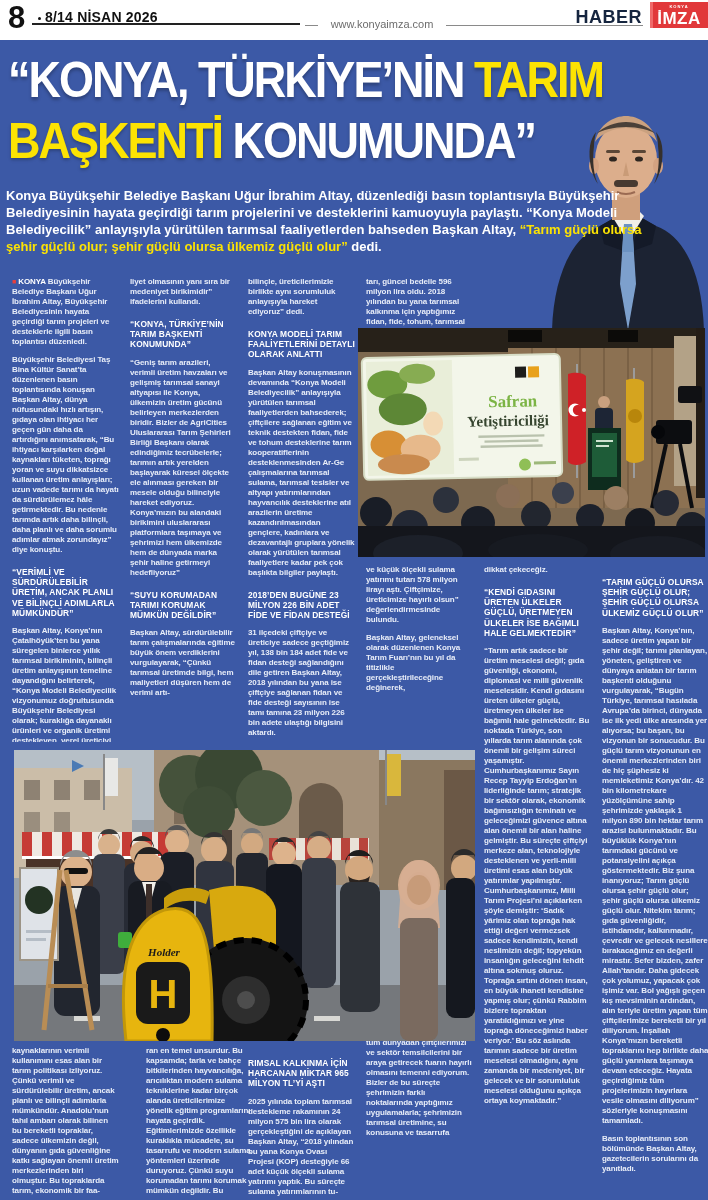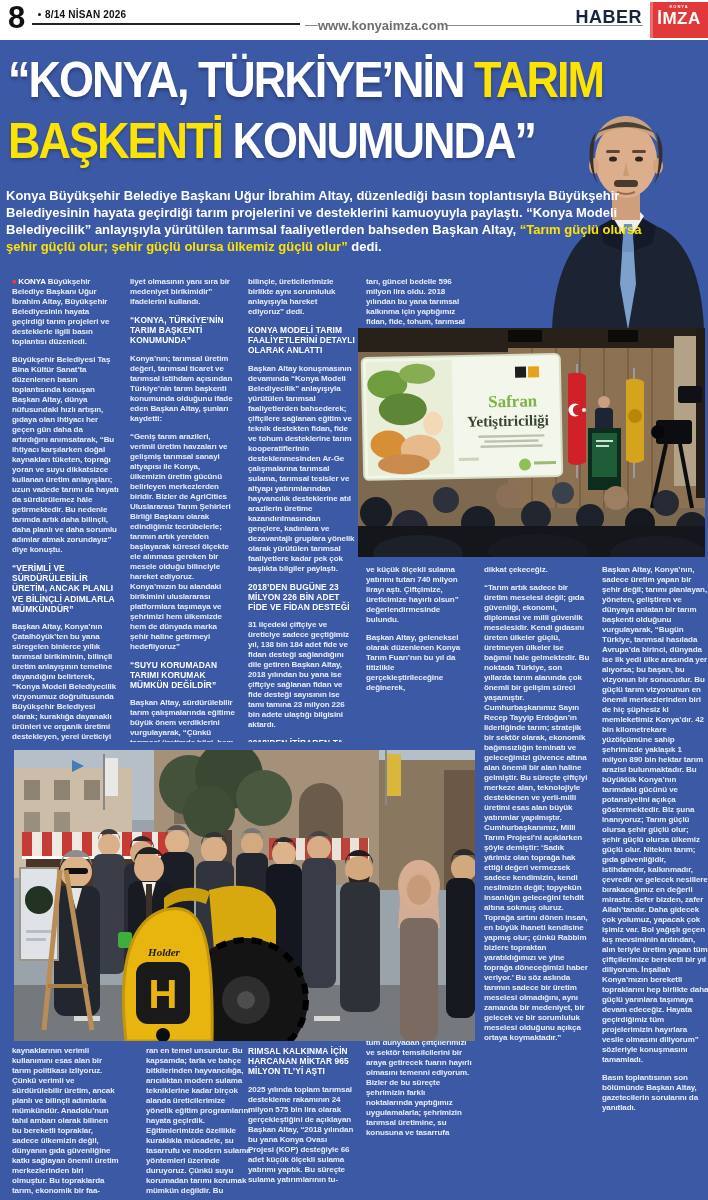--- a/index.html
+++ b/index.html
@@ -1,43 +1,43 @@
 <!DOCTYPE html>
 <html lang="tr"><head>
 <meta charset="utf-8">
 <style>
   html,body{margin:0;padding:0;background:#999;}
   .sheet{position:relative;width:708px;height:1200px;background:#ffffff;overflow:hidden;
          font-family:"Liberation Sans",sans-serif;margin:0 auto;}
   
   .topbar{position:absolute;left:0;top:0;width:708px;height:40px;background:#fff;z-index:5;}
   .pagenum{position:absolute;left:8px;top:0px;font-size:31px;font-weight:bold;color:#111;letter-spacing:-1px;}
-  .date-wrap{position:absolute;left:38px;top:9px;font-size:10px;font-weight:bold;color:#111;letter-spacing:.2px;}
+  .date-wrap{position:absolute;left:38px;top:9px;font-size:14px;font-weight:bold;color:#111;letter-spacing:.2px;}
   .date-dot{display:inline-block;width:3px;height:3px;background:#111;border-radius:50%;margin:0 4px 2px 0;}
   .rule-a{position:absolute;left:32px;top:23px;width:268px;height:2px;background:#222;}
   .rule-b{position:absolute;left:305px;top:25px;width:338px;height:1px;background:#8a8a8a;}
-  .website{position:absolute;left:318px;top:18px;width:128px;background:#fff;
-           font-size:13px;color:#6d6d6d;font-weight:bold;}
+  .website{position:absolute;left:318px;top:18px;width:128px;text-align:center;background:#fff;
+           font-size:11px;color:#6d6d6d;font-weight:normal;}
   .section{position:absolute;right:66px;top:7px;font-size:18px;font-weight:bold;color:#15253f;letter-spacing:.5px;}
-  .brandbox{position:absolute;right:0;top:2px;width:58px;height:36px;
+  .brandbox{position:absolute;right:0;top:2px;width:58px;height:26px;
             background:linear-gradient(90deg,#ef6a6a 0 3px,#e1383a 3px);color:#fff;text-align:center;}
   .brand-top{display:block;font-size:4px;font-weight:bold;letter-spacing:1px;margin-top:2px;}
   .brand-name{display:block;font-size:17px;font-weight:bold;letter-spacing:.5px;line-height:19px;}
   
   .bluearea{position:absolute;left:0;top:40px;width:708px;height:1160px;background:#3c59a6;}
   .headline{position:absolute;left:8px;top:50px;z-index:3;color:#fff;font-weight:bold;
             font-size:45px;line-height:55px;letter-spacing:-2px;transform:scaleY(1.1);transform-origin:top left;
             text-shadow:0 2px 3px rgba(0,0,0,.25);white-space:nowrap;}
   .yellow{color:#fce303;}
   .standfirst{position:absolute;left:6px;top:174px;width:636px;z-index:3;text-align:left;
               color:#fff;font-weight:bold;font-size:13px;line-height:17px;}
   
   .col{position:absolute;width:107px;overflow:hidden;z-index:1;}
   .col p{margin:0 0 8px;font-size:8px;line-height:10px;font-weight:bold;color:#e8edf8;letter-spacing:-.1px;}
-  .col h4{margin:0 0 8px;font-size:8.4px;line-height:10.2px;font-weight:bold;color:#ffffff;letter-spacing:.1px;}
+  .col h4{margin:12px 0 8px;font-size:8.4px;line-height:10.2px;font-weight:bold;color:#ffffff;letter-spacing:.1px;}
   .lead-bullet{color:#e8403d;font-size:7px;}
   .lead-word{color:#ffffff;}
   
   .photo{position:absolute;overflow:hidden;z-index:2;}
   .photo svg{display:block;width:100%;height:100%;}
   .portrait{left:544px;top:84px;width:164px;height:246px;z-index:2;}
 </style>
 </head>
 <body>
 
@@ -345,50 +345,51 @@
   <div class="col" style="left:12px;top:277px;height:465px">
     <p><span class="lead-bullet">■</span> <span class="lead-word">KONYA</span> <span>Büyükşehir Belediye Başkanı Uğur İbrahim Altay, Büyükşehir Belediyesinin hayata geçirdiği tarım projeleri ve desteklerle ilgili basın toplantısı düzenledi.</span></p>
     <p>Büyükşehir Belediyesi Taş Bina Kültür Sanat’ta düzenlenen basın toplantısında konuşan Başkan Altay, dünya nüfusundaki hızlı artışın, gıdaya olan ihtiyacı her geçen gün daha da artırdığını anımsatarak, “Bu ihtiyacı karşılarken doğal kaynakları tüketen, toprağı yoran ve suyu dikkatsizce kullanan üretim anlayışları; uzun vadede tarımı da hayatı da sürdürülemez hâle getirmektedir. Bu nedenle tarımda artık daha bilinçli, daha planlı ve daha sorumlu adımlar atmak zorundayız” diye konuştu.</p>
     <h4>“VERİMLİ VE SÜRDÜRÜLEBİLİR ÜRETİM, ANCAK PLANLI VE BİLİNÇLİ ADIMLARLA MÜMKÜNDÜR”</h4>
     <p>Başkan Altay, Konya’nın Çatalhöyük’ten bu yana süregelen binlerce yıllık tarımsal birikiminin, bilinçli üretim anlayışının temeline dayandığını belirterek, “Konya Modeli Belediyecilik vizyonumuz doğrultusunda Büyükşehir Belediyesi olarak; kuraklığa dayanaklı ürünleri ve organik üretimi destekleyen, yerel üreticiyi güçlendiren, atıl arazileri üretime kazandıran, su</p>
   </div>
 
   <div class="col" style="left:130px;top:277px;height:465px">
     <p>liyet olmasının yanı sıra bir medeniyet birikimidir” ifadelerini kullandı.</p>
     <h4>“KONYA, TÜRKİYE’NİN TARIM BAŞKENTİ KONUMUNDA”</h4>
-    <p>Konya’nın; tarımsal üretim değeri, tarımsal ticaret ve tarımsal istihdam açısından Türkiye’nin tarım başkenti konumunda olduğunu ifade eden Başkan Altay, şunları kaydetti:</p>
     <p>“Geniş tarım arazileri, verimli üretim havzaları ve gelişmiş tarımsal sanayi altyapısı ile Konya, ülkemizin üretim gücünü belirleyen merkezlerden biridir. Bizler de AgriCities Uluslararası Tarım Şehirleri Birliği Başkanı olarak edindiğimiz tecrübelerle; tarımın artık yerelden başlayarak küresel ölçekte ele alınması gereken bir mesele olduğu bilinciyle hareket ediyoruz. Konya’mızın bu alandaki birikimini uluslararası platformlara taşımaya ve şehrimizi hem ülkemizde hem de dünyada marka şehir haline getirmeyi hedefliyoruz”</p>
     <h4>“SUYU KORUMADAN TARIMI KORUMAK MÜMKÜN DEĞİLDİR”</h4>
     <p>Başkan Altay, sürdürülebilir tarım çalışmalarında eğitime büyük önem verdiklerini vurgulayarak, “Çünkü tarımsal üretimde bilgi, hem maliyetleri düşüren hem de verimi artı-</p>
   </div>
 
   <div class="col" style="left:248px;top:277px;height:465px">
     <p>bilinçle, üreticilerimizle birlikte aynı sorumluluk anlayışıyla hareket ediyoruz” dedi.</p>
     <h4>KONYA MODELİ TARIM FAALİYETLERİNİ DETAYLI OLARAK ANLATTI</h4>
     <p>Başkan Altay konuşmasının devamında “Konya Modeli Belediyecilik” anlayışıyla yürütülen tarımsal faaliyetlerden bahsederek; çiftçilere sağlanan eğitim ve teknik destekten fidan, fide ve tohum desteklerine tarım kooperatiflerinin desteklenmesinden Ar-Ge çalışmalarına tarımsal sulama, tarımsal tesisler ve altyapı yatırımlarından hayvancılık desteklerine atıl arazilerin üretime kazandırılmasından gençlere, kadınlara ve dezavantajlı gruplara yönelik olarak yürütülen tarımsal faaliyetlere kadar pek çok başlıkta bilgiler paylaştı.</p>
     <h4>2018’DEN BUGÜNE 23 MİLYON 226 BİN ADET FİDE VE FİDAN DESTEĞİ</h4>
     <p>31 ilçedeki çiftçiye ve üreticiye sadece geçtiğimiz yıl, 138 bin 184 adet fide ve fidan desteği sağlandığını dile getiren Başkan Altay, 2018 yılından bu yana ise çiftçiye sağlanan fidan ve fide desteği sayısının ise tamı tamına 23 milyon 226 bin adete ulaştığı bilgisini aktardı.</p>
     <h4>2018’DEN İTİBAREN TA-</h4>
   </div>
 
   <div class="col" style="left:366px;top:277px;height:60px">
     <p>tarı, güncel bedelle 596 milyon lira oldu. 2018 yılından bu yana tarımsal kalkınma için yaptığımız fidan, fide, tohum, tarımsal ekipman desteği</p>
   </div>
 
   <div class="col" style="left:366px;top:565px;height:178px">
-    <p>ve küçük ölçekli sulama yatırımı tutarı 740 milyon lirayı aştı. Çiftçimize, üreticimize hayırlı olsun” değerlendirmesinde bulundu.</p>
+    <p>ve küçük ölçekli sulama yatırımı tutarı 578 milyon lirayı aştı. Çiftçimize, üreticimize hayırlı olsun” değerlendirmesinde bulundu.</p>
     <p>Başkan Altay, geleneksel olarak düzenlenen Konya Tarım Fuarı’nın bu yıl da titizlikle gerçekleştirileceğine değinerek,</p>
   </div>
 
   <div class="col" style="left:484px;top:565px;height:631px">
     <p>dikkat çekeceğiz.</p>
+    <h4>“KENDİ GIDASINI ÜRETEN ÜLKELER GÜÇLÜ, ÜRETMEYEN ÜLKELER İSE BAĞIMLI HALE GELMEKTEDİR”</h4>
     <p>“Tarım artık sadece bir üretim meselesi değil; gıda güvenliği, ekonomi, diplomasi ve milli güvenlik meselesidir. Kendi gıdasını üreten ülkeler güçlü, üretmeyen ülkeler ise bağımlı hale gelmektedir. Bu noktada Türkiye, son yıllarda tarım alanında çok önemli bir gelişim süreci yaşamıştır. Cumhurbaşkanımız Sayın Recep Tayyip Erdoğan’ın liderliğinde tarım; stratejik bir sektör olarak, ekonomik bağımsızlığın teminatı ve geleceğimizi güvence altına alan önemli bir alan haline gelmiştir. Bu süreçte çiftçiyi merkeze alan, teknolojiyle desteklenen ve yerli-milli üretimi esas alan büyük yatırımlar yapılmıştır. Cumhurbaşkanımız, Milli Tarım Projesi’ni açıklarken şöyle demiştir: ‘Sadık yârimiz olan toprağa hak ettiği değeri vermezsek sadece kendimizin, kendi neslimizin değil; topyekûn insanlığın geleceğini tehdit altına sokmuş oluruz. Toprağa sırtını dönen insan, en büyük ihaneti kendisine yapmış olur; çünkü Rabbim bizlere topraktan yaratıldığımızı ve yine toprağa döneceğimizi haber veriyor.’ Bu söz aslında tarımın sadece bir üretim meselesi olmadığını, aynı zamanda bir medeniyet, bir gelecek ve bir sorumluluk meselesi olduğunu açıkça ortaya koymaktadır.”</p>
   </div>
 
   <div class="col" style="left:602px;top:565px;height:631px">
+    <h4>“TARIM GÜÇLÜ OLURSA ŞEHİR GÜÇLÜ OLUR; ŞEHİR GÜÇLÜ OLURSA ÜLKEMİZ GÜÇLÜ OLUR”</h4>
     <p>Başkan Altay, Konya’nın, sadece üretim yapan bir şehir değil; tarımı planlayan, yöneten, geliştiren ve dünyaya anlatan bir tarım başkenti olduğunu vurgulayarak, “Bugün Türkiye, tarımsal hasılada Avrupa’da birinci, dünyada ise ilk yedi ülke arasında yer alıyorsa; bu başarı, bu vizyonun bir sonucudur. Bu güçlü tarım vizyonunun en önemli merkezlerinden biri de hiç şüphesiz ki memleketimiz Konya’dır. 42 bin kilometrekare yüzölçümüne sahip şehrimizde yaklaşık 1 milyon 890 bin hektar tarım arazisi bulunmaktadır. Bu büyüklük Konya’nın tarımdaki gücünü ve potansiyelini açıkça göstermektedir. Biz şuna inanıyoruz; Tarım güçlü olursa şehir güçlü olur; şehir güçlü olursa ülkemiz güçlü olur. Nitekim tarım; gıda güvenliğidir, istihdamdır, kalkınmadır, çevredir ve gelecek nesillere bırakacağımız en değerli mirastır. Sefer bizden, zafer Allah’tandır. Daha gidecek çok yolumuz, yapacak çok işimiz var. Bol yağışlı geçen kış mevsiminin ardından, alın teriyle üretim yapan tüm çiftçilerimize bereketli bir yıl diliyorum. İnşallah Konya’mızın bereketli topraklarını hep birlikte daha güçlü yarınlara taşımaya devam edeceğiz. Hayata geçirdiğimiz tüm projelerimizin hayırlara vesile olmasını diliyorum” sözleriyle konuşmasını tamamladı.</p>
     <p>Basın toplantısının son bölümünde Başkan Altay, gazetecilerin sorularını da yanıtladı.</p>
   </div>
 
   <div class="col" style="left:12px;top:1046px;height:150px">
     <p>kaynaklarının verimli kullanımını esas alan bir tarım politikası izliyoruz. Çünkü verimli ve sürdürülebilir üretim, ancak planlı ve bilinçli adımlarla mümkündür. Anadolu’nun tahıl ambarı olarak bilinen bu bereketli topraklar, sadece ülkemizin değil, dünyanın gıda güvenliğine katkı sağlayan önemli üretim merkezlerinden biri olmuştur. Bu topraklarda tarım, ekonomik bir faa-</p>
   </div>
   <div class="col" style="left:146px;top:1046px;height:150px">
     <p>ran en temel unsurdur. Bu kapsamda; tarla ve bahçe bitkilerinden hayvancılığa, arıcılıktan modern sulama tekniklerine kadar birçok alanda üreticilerimize yönelik eğitim programlarını hayata geçirdik. Eğitimlerimizde özellikle kuraklıkla mücadele, su tasarrufu ve modern sulama yöntemleri üzerinde duruyoruz. Çünkü suyu korumadan tarımı korumak mümkün değildir. Bu</p>
   </div>

